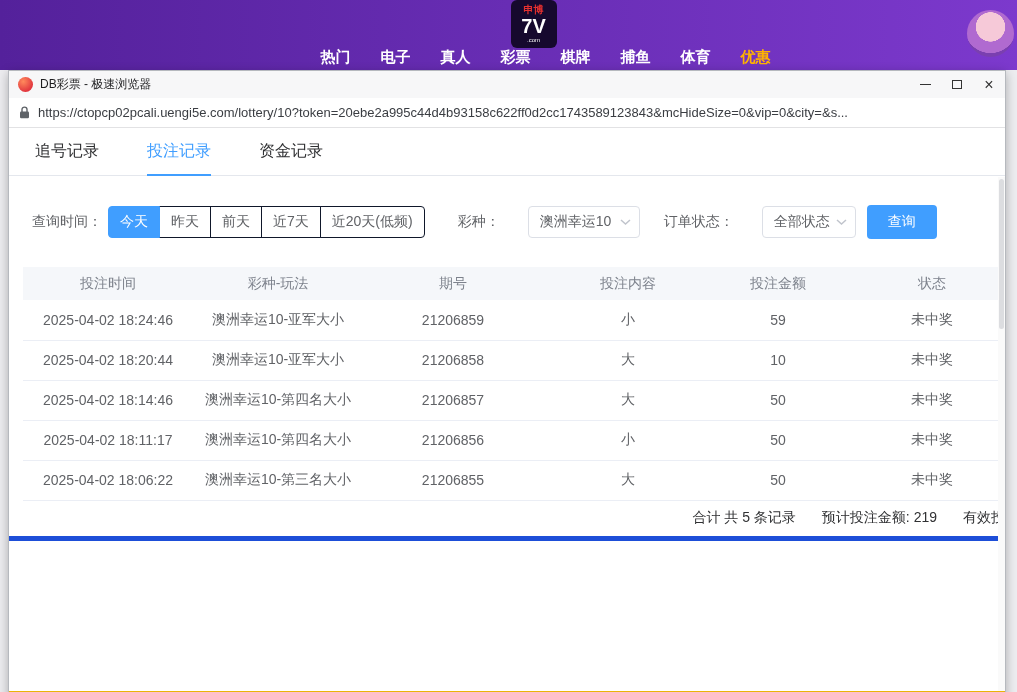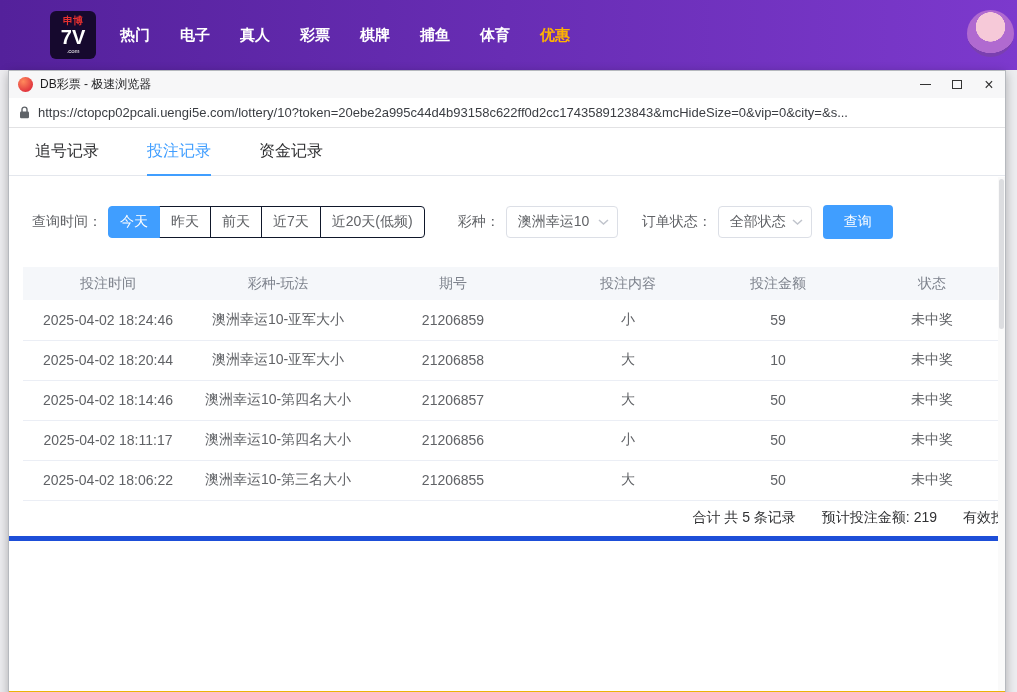--- a/index.html
+++ b/index.html
@@ -1,21 +1,21 @@
 <!DOCTYPE html>
 <html><head>
 <meta charset="utf-8">
 <style>
   * { margin:0; padding:0; box-sizing:border-box; }
   html,body { background:#ededf0; }
   body { font-family:"Liberation Sans","DejaVu Sans",sans-serif; }
   .page { position:relative; width:1017px; height:692px; background:#ededf0; overflow:hidden; }
 
   
-  .topnav { height:70px; background:linear-gradient(90deg,#54219b,#7c39cd); display:flex; align-items:center; padding-left:50px; position:relative; }
+  .topnav { height:70px; background:linear-gradient(90deg,#54219b,#7c39cd); display:flex; align-items:center; padding-left:50px; position:relative;flex-direction:column; }
   .logo { width:46px; height:48px; background:#16092e; border-radius:6px; display:flex; flex-direction:column; align-items:center; justify-content:center; cursor:pointer; flex:none; }
   .logo-top { color:#e8312f; font-size:10px; font-weight:700; line-height:1.15; }
   .logo-main { color:#fff; font-size:20px; font-weight:800; line-height:1; }
   .logo-suffix { color:#fff; font-size:6px; line-height:1.4; }
   .navitems { display:flex; gap:30px; margin-left:24px; }
   .navitem { color:#fff; font-size:15px; font-weight:600; cursor:pointer; white-space:nowrap; }
   .navitem.hl { color:#ffb400; }
   .avatar { position:absolute; right:3px; top:10px; width:47px; height:47px; border-radius:50%;
     background:radial-gradient(circle at 50% 36%, #f6c9d8 0 38%, #b06ad0 39% 68%, #7a3fb0 69%); cursor:pointer; }
 
@@ -44,21 +44,21 @@
   
   .filters { display:flex; align-items:center; margin:29px 0 0 23px; font-size:14px; color:#606266; }
   .flabel { margin-right:6px; white-space:nowrap; }
   .seg-group { display:flex; }
   .seg { height:32px; padding:0 11px; border:1px solid #0f172a; background:#fff; color:#606266; font-size:14px; display:flex; align-items:center; margin-left:-1px; cursor:pointer; font-family:inherit; white-space:nowrap; }
   .seg:first-child { border-radius:4px 0 0 4px; margin-left:0; }
   .seg:last-child { border-radius:0 4px 4px 0; }
   .seg.active { background:#409eff; border-color:#409eff; color:#fff; position:relative; z-index:1; }
   .ml32 { margin-left:33px; }
   .ml24 { margin-left:24px; }
-  .select { height:32px; border:1px solid #dcdfe6; border-radius:4px; background:#fff; display:flex; align-items:center; justify-content:space-between; padding:0 8px 0 11px; color:#606266; cursor:pointer; }
+  .select { height:32px; border:1px solid #dcdfe6; border-radius:4px; background:#fff; display:flex; align-items:center; justify-content:space-between; padding:0 8px 0 11px; color:#606266; cursor:pointer;margin-left:22px; }
   .sel-lottery { width:112px; }
   .sel-status { width:94px; }
   .query-btn { margin-left:11px; width:70px; height:34px; background:#409eff; border:none; border-radius:4px; color:#fff; font-size:14px; cursor:pointer; font-family:inherit; }
 
   
   table { width:100%; border-collapse:collapse; table-layout:fixed; margin-top:28px; font-size:14px;margin-left:14px; }
   thead th { background:#f5f7fa; color:#7d828c; font-weight:400; height:33px; text-align:center; }
   tbody td { height:40px; text-align:center; color:#606266; border-bottom:1px solid #ebeef5; }
 
   

